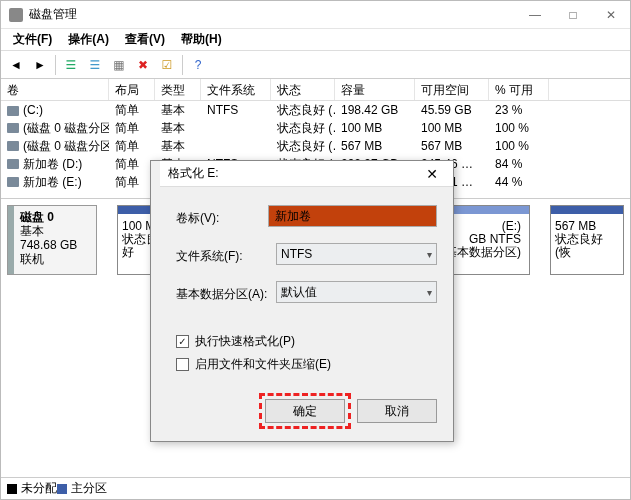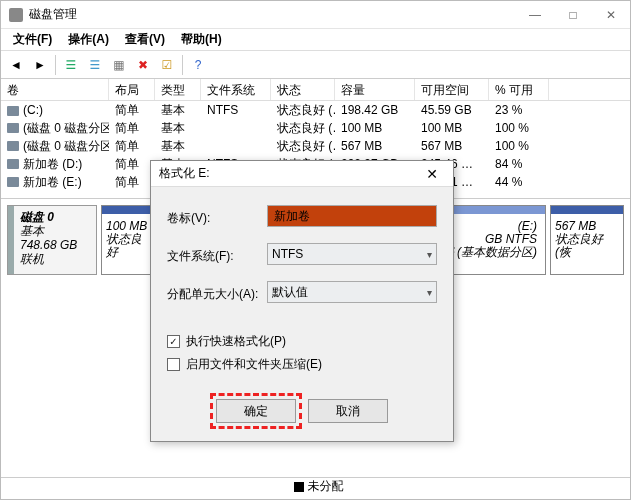--- a/index.html
+++ b/index.html
@@ -30,47 +30,47 @@
 .c0 { width: 108px; }
 .c1 { width: 46px; }
 .c2 { width: 46px; }
 .c3 { width: 70px; }
 .c4 { width: 64px; }
 .c5 { width: 80px; }
 .c6 { width: 74px; }
 .c7 { width: 60px; }
 
 .disk-panel { flex: 1; padding: 6px; background: #fff; position: relative; }
-.disk-row { display: flex; gap: 4px; height: 70px; font-style: italic; }
+.disk-row { display: flex; gap: 20px; height: 70px; }
 .disk-header { width: 90px; border: 1px solid #999; background: #f4f4f4; padding: 4px; position: relative; }
 .disk-header .stripe { position: absolute; left: 0; top: 0; bottom: 0; width: 6px; background: #9aa; }
 .disk-header .info { margin-left: 8px; line-height: 14px; }
 .part { border: 1px solid #888; background: #fff; position: relative; padding: 4px; overflow: hidden; }
 .part .band { position: absolute; left: 0; right: 0; top: 0; height: 8px; background: #3d5ea8; }
 .part .ptxt { margin-top: 10px; line-height: 13px; font-size: 11px; }
 .part.annot .band { background: #7b97d3; }
 
-.legend { height: 22px; border-top: 1px solid #ccc; display: flex; align-items: center; padding-left: 6px; gap: 10px; background: #fff; flex-direction: column; }
+.legend { height: 22px; border-top: 1px solid #ccc; display: flex; align-items: center; padding-left: 6px; background: #fff; }
 .lg { display: flex; align-items: center; gap: 4px; }
 .lg .sw { width: 10px; height: 10px; display: inline-block; }
 
 
-.dialog { position: absolute; left: 150px; top: 160px; width: 304px; background: #f0f0f0; border: 1px solid #888; box-shadow: 2px 2px 8px rgba(0,0,0,.25); }
+.dialog { position: absolute; left: 150px; top: 160px; width: 304px; background: #f0f0f0; border: 1px solid #888; box-shadow: 2px 2px 8px rgba(0,0,0,.25); padding-left: 9px; }
 .dlg-title { height: 26px; display: flex; align-items: center; padding: 0 8px; background: #fff; border-bottom: 1px solid #ddd; }
 .dlg-title .t { flex: 1; }
 .dlg-close { width: 26px; text-align: center; font-size: 14px; }
 .dlg-body { padding: 18px 16px 8px; }
 .frow { display: flex; align-items: flex-end; margin-bottom: 16px; }
 .flabel { width: 100px; }
 .finput { flex: 1; height: 22px; border: 1px solid #aaa; background: #c2410c; padding: 2px 6px; }
 .fselect { flex: 1; height: 22px; border: 1px solid #aaa; background: #eceef0; padding: 2px 4px; display: flex; align-items: center; justify-content: space-between; }
 .fselect .arr { color: #555; font-size: 10px; }
 .chkrow { display: flex; align-items: center; margin: 6px 0; }
 .chk { width: 13px; height: 13px; border: 1px solid #666; background: #fff; margin-right: 6px; display: flex; align-items: center; justify-content: center; font-size: 10px; color: #222; }
-.dlg-btns { display: flex; justify-content: center; gap: 12px; padding: 12px 16px 18px; }
+.dlg-btns { display: flex; justify-content: flex-end; gap: 12px; padding: 12px 16px 18px; }
 .btn { width: 80px; height: 24px; border: 1px solid #999; background: #e6e6e6; display: flex; align-items: center; justify-content: center; }
 .ok-highlight { position: absolute; border: 3px dashed #e22; pointer-events: none; }
 .ok-wrap { position: relative; }
 
 </style>
 </head>
 <body>
 
 <div class="window">
   <div class="titlebar">
@@ -239,21 +239,21 @@
       <input class="finput" value="新加卷" style="">
     </div>
     <div class="frow">
       <div class="flabel">文件系统(F):</div>
       <div class="fselect">
         <span>NTFS</span>
         <span class="arr">▾</span>
       </div>
     </div>
     <div class="frow">
-      <div class="flabel">分配单元大小(A):</div>
+      <div class="flabel">基本数据分区(A):</div>
       <div class="fselect">
         <span>默认值</span>
         <span class="arr">▾</span>
       </div>
     </div>
     <div style="height:8px"></div>
     <div class="chkrow">
       <div class="chk">✓</div>
       <span>执行快速格式化(P)</span>
     </div>

